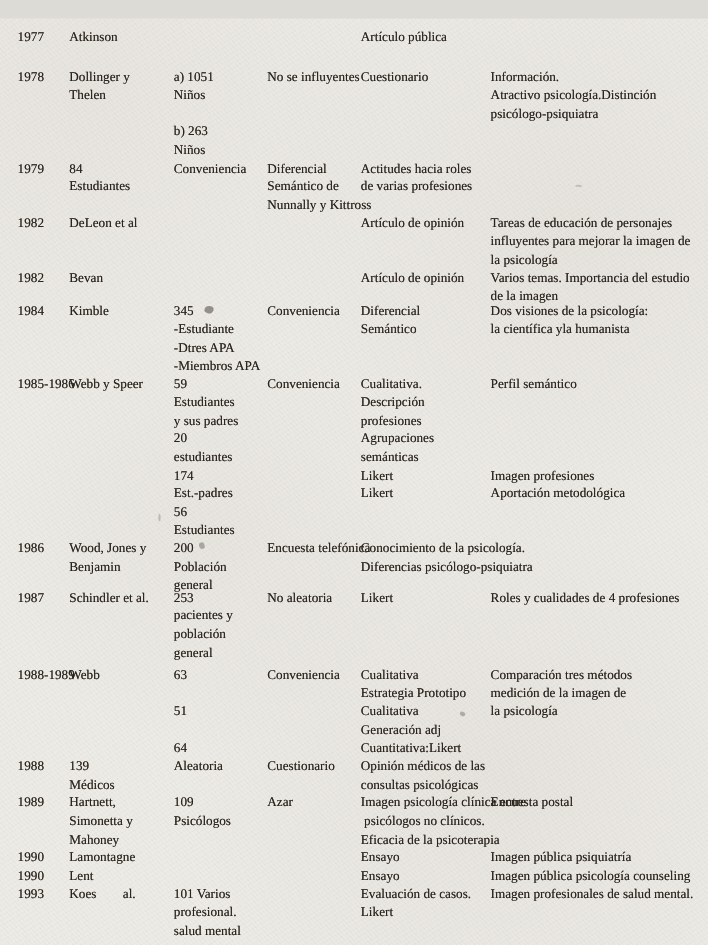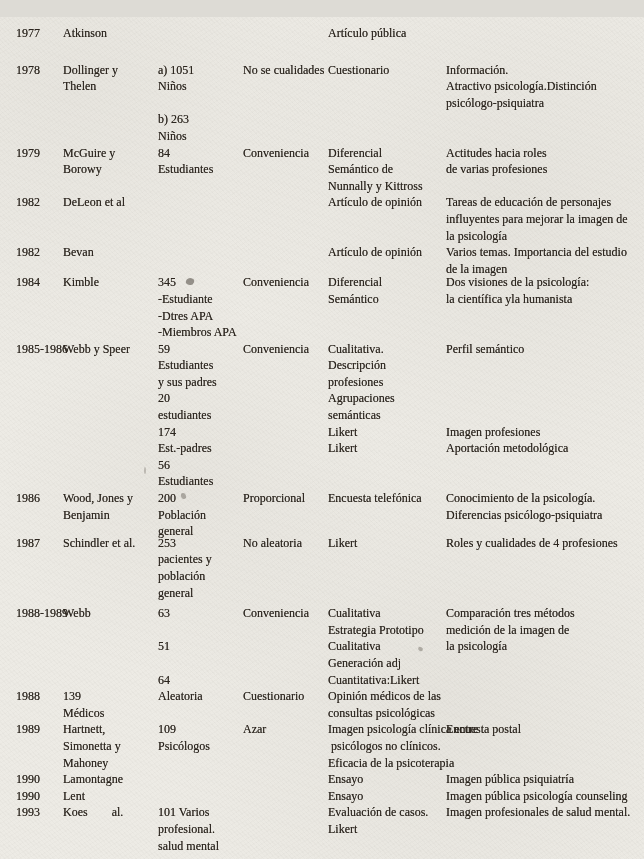--- a/index.html
+++ b/index.html
@@ -70,31 +70,29 @@
 
   <div class="row">
     <div class="c">1978</div>
     <div class="c">Dollinger y
 Thelen</div>
     <div class="c">a) 1051
 Niños
 
 b) 263
 Niños</div>
-    <div class="c">No se cualidades</div>
+    <div class="c">No se influyentes</div>
     <div class="c">Cuestionario</div>
     <div class="c">Información.
 Atractivo psicología.Distinción
 psicólogo-psiquiatra</div>
   </div>
 
   <div class="row">
     <div class="c">1979</div>
-    <div class="c">McGuire y
-Borowy</div>
     <div class="c">84
 Estudiantes</div>
     <div class="c">Conveniencia</div>
     <div class="c">Diferencial
 Semántico de
 Nunnally y Kittross</div>
     <div class="c">Actitudes hacia roles
 de varias profesiones</div>
   </div>
 
@@ -162,21 +160,20 @@
 Aportación metodológica</div>
   </div>
 
   <div class="row mbn5">
     <div class="c">1986</div>
     <div class="c">Wood, Jones y
 Benjamin</div>
     <div class="c">200
 Población
 general</div>
-    <div class="c">Proporcional</div>
     <div class="c">Encuesta telefónica</div>
     <div class="c">Conocimiento de la psicología.
 Diferencias psicólogo-psiquiatra</div>
   </div>
 
   <div class="row mb4">
     <div class="c">1987</div>
     <div class="c">Schindler et al.</div>
     <div class="c">253
 pacientes y

